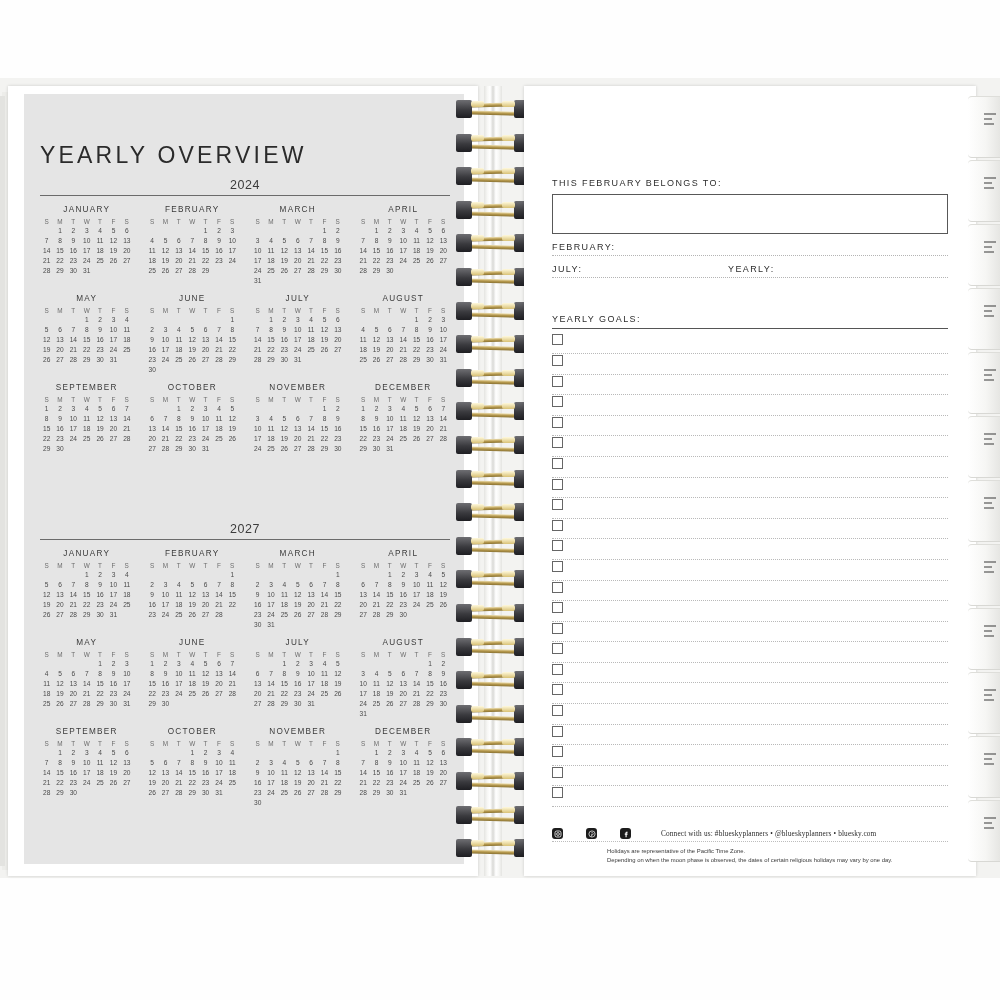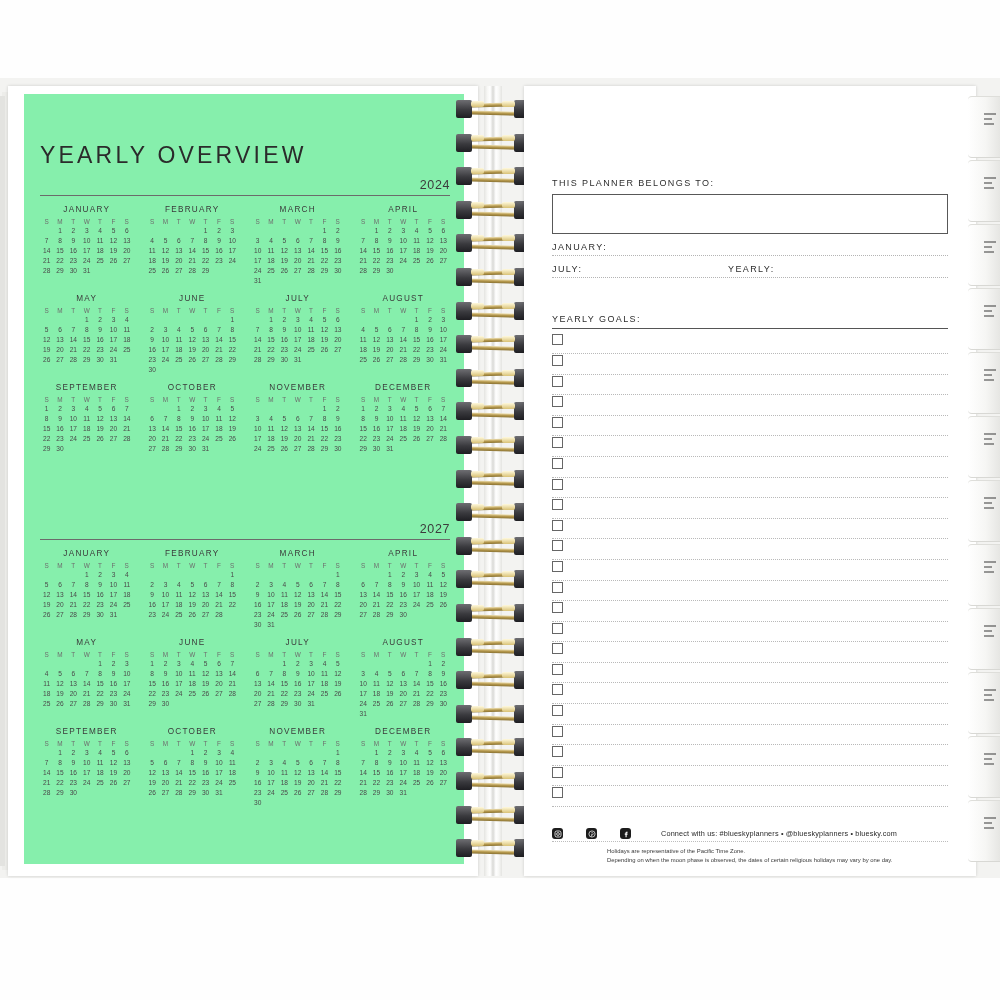--- a/index.html
+++ b/index.html
@@ -18,21 +18,21 @@
   }
 
   
   .page-left {
     position: absolute; left: 8px; top: 86px; width: 470px; height: 790px;
     background: #ffffff;
     box-shadow: 0 0 3px rgba(0,0,0,.16);
   }
   .page-left-inner {
     position: absolute; left: 16px; top: 8px; width: 440px; height: 770px;
-    background: #86efac;
+    background: #e5e5e5;
   }
   
   .edge-l1 { position:absolute; left:2px; top:92px; width:8px; height:778px; background:#ededea; }
   .edge-l2 { position:absolute; left:0px; top:96px; width:5px; height:770px; background:#e3e3e0; }
 
   
   .page-right {
     position: absolute; left: 524px; top: 86px; width: 452px; height: 790px;
     background: #ffffff;
     box-shadow: 0 0 3px rgba(0,0,0,.16);
@@ -82,21 +82,21 @@
   .coil .hl.r { right:19px; }
 
   
   .title {
     position:absolute; left:16px; top:48px;
     font-size: 23px; letter-spacing: 3.2px; color:#2b2b2b; font-weight:400;
   }
 
   .year-block { position:absolute; left:16px; width:410px; }
   .year-label {
-    text-align:right; font-size:12.5px; color:#3c3c3c; letter-spacing:.6px;
+    text-align:center; font-size:12.5px; color:#3c3c3c; letter-spacing:.6px;
     padding-bottom:3px;
   }
   .year-rule { height:1px; background:#6b6b6b; width:100%; }
 
   .months-grid {
     display:grid; grid-template-columns: repeat(4, 1fr);
     column-gap: 12px;
   }
   .month { padding-top: 9px; }
   .month-name {
@@ -138,21 +138,21 @@
   .goal-row .cb {
     position:absolute; left:0; top:1px; width:11px; height:11px;
     border:1.2px solid #666; background:#fff;
   }
   .goal-row .gl {
     position:absolute; left:0; bottom:0; width:100%;
     border-top:1.5px dotted #b9b9b9;
   }
 
   .footer { position:absolute; left:28px; top:742px; width:396px; }
-  .foot-top { display:flex; align-items:center; gap:23px; }
+  .foot-top { display:flex; align-items:center; gap:23px;font-family:Liberation Serif, serif; }
   .sicon {
     width:11px; height:11px; border-radius:3px; background:#1c1c1c;
     display:flex; align-items:center; justify-content:center;
     color:#fff; font-size:7px; line-height:1; flex:0 0 auto;
   }
   .connect {
     margin-left:7px; font-size:7.3px; color:#2a2a2a; letter-spacing:.15px;
     white-space:nowrap;
   }
   .foot-rule { margin-top:2px; border-top:1.3px dotted #bdbdbd; width:100%; }
@@ -1521,25 +1521,25 @@
           <span class="cap l"></span>
           <span class="cap r"></span>
           <span class="hl l"></span>
           <span class="hl r"></span>
         </div>
       </div>
   </div>
 
   <div class="page-right">
     <div class="rp" style="top:92px;">
-      <div class="r-label">THIS PLANNER BELONGS TO:</div>
+      <div class="r-label">THIS FEBRUARY BELONGS TO:</div>
       <div class="name-box"></div>
 
       <div class="field-row">
-        <span class="r-label">JANUARY:</span>
+        <span class="r-label">FEBRUARY:</span>
         <div class="dotline"></div>
       </div>
 
       <div class="field-row">
         <div class="pe">
           <span class="r-label">JULY:</span>
           <span class="r-label email-lb">YEARLY:</span>
         </div>
         <div class="dotline"></div>
       </div>

